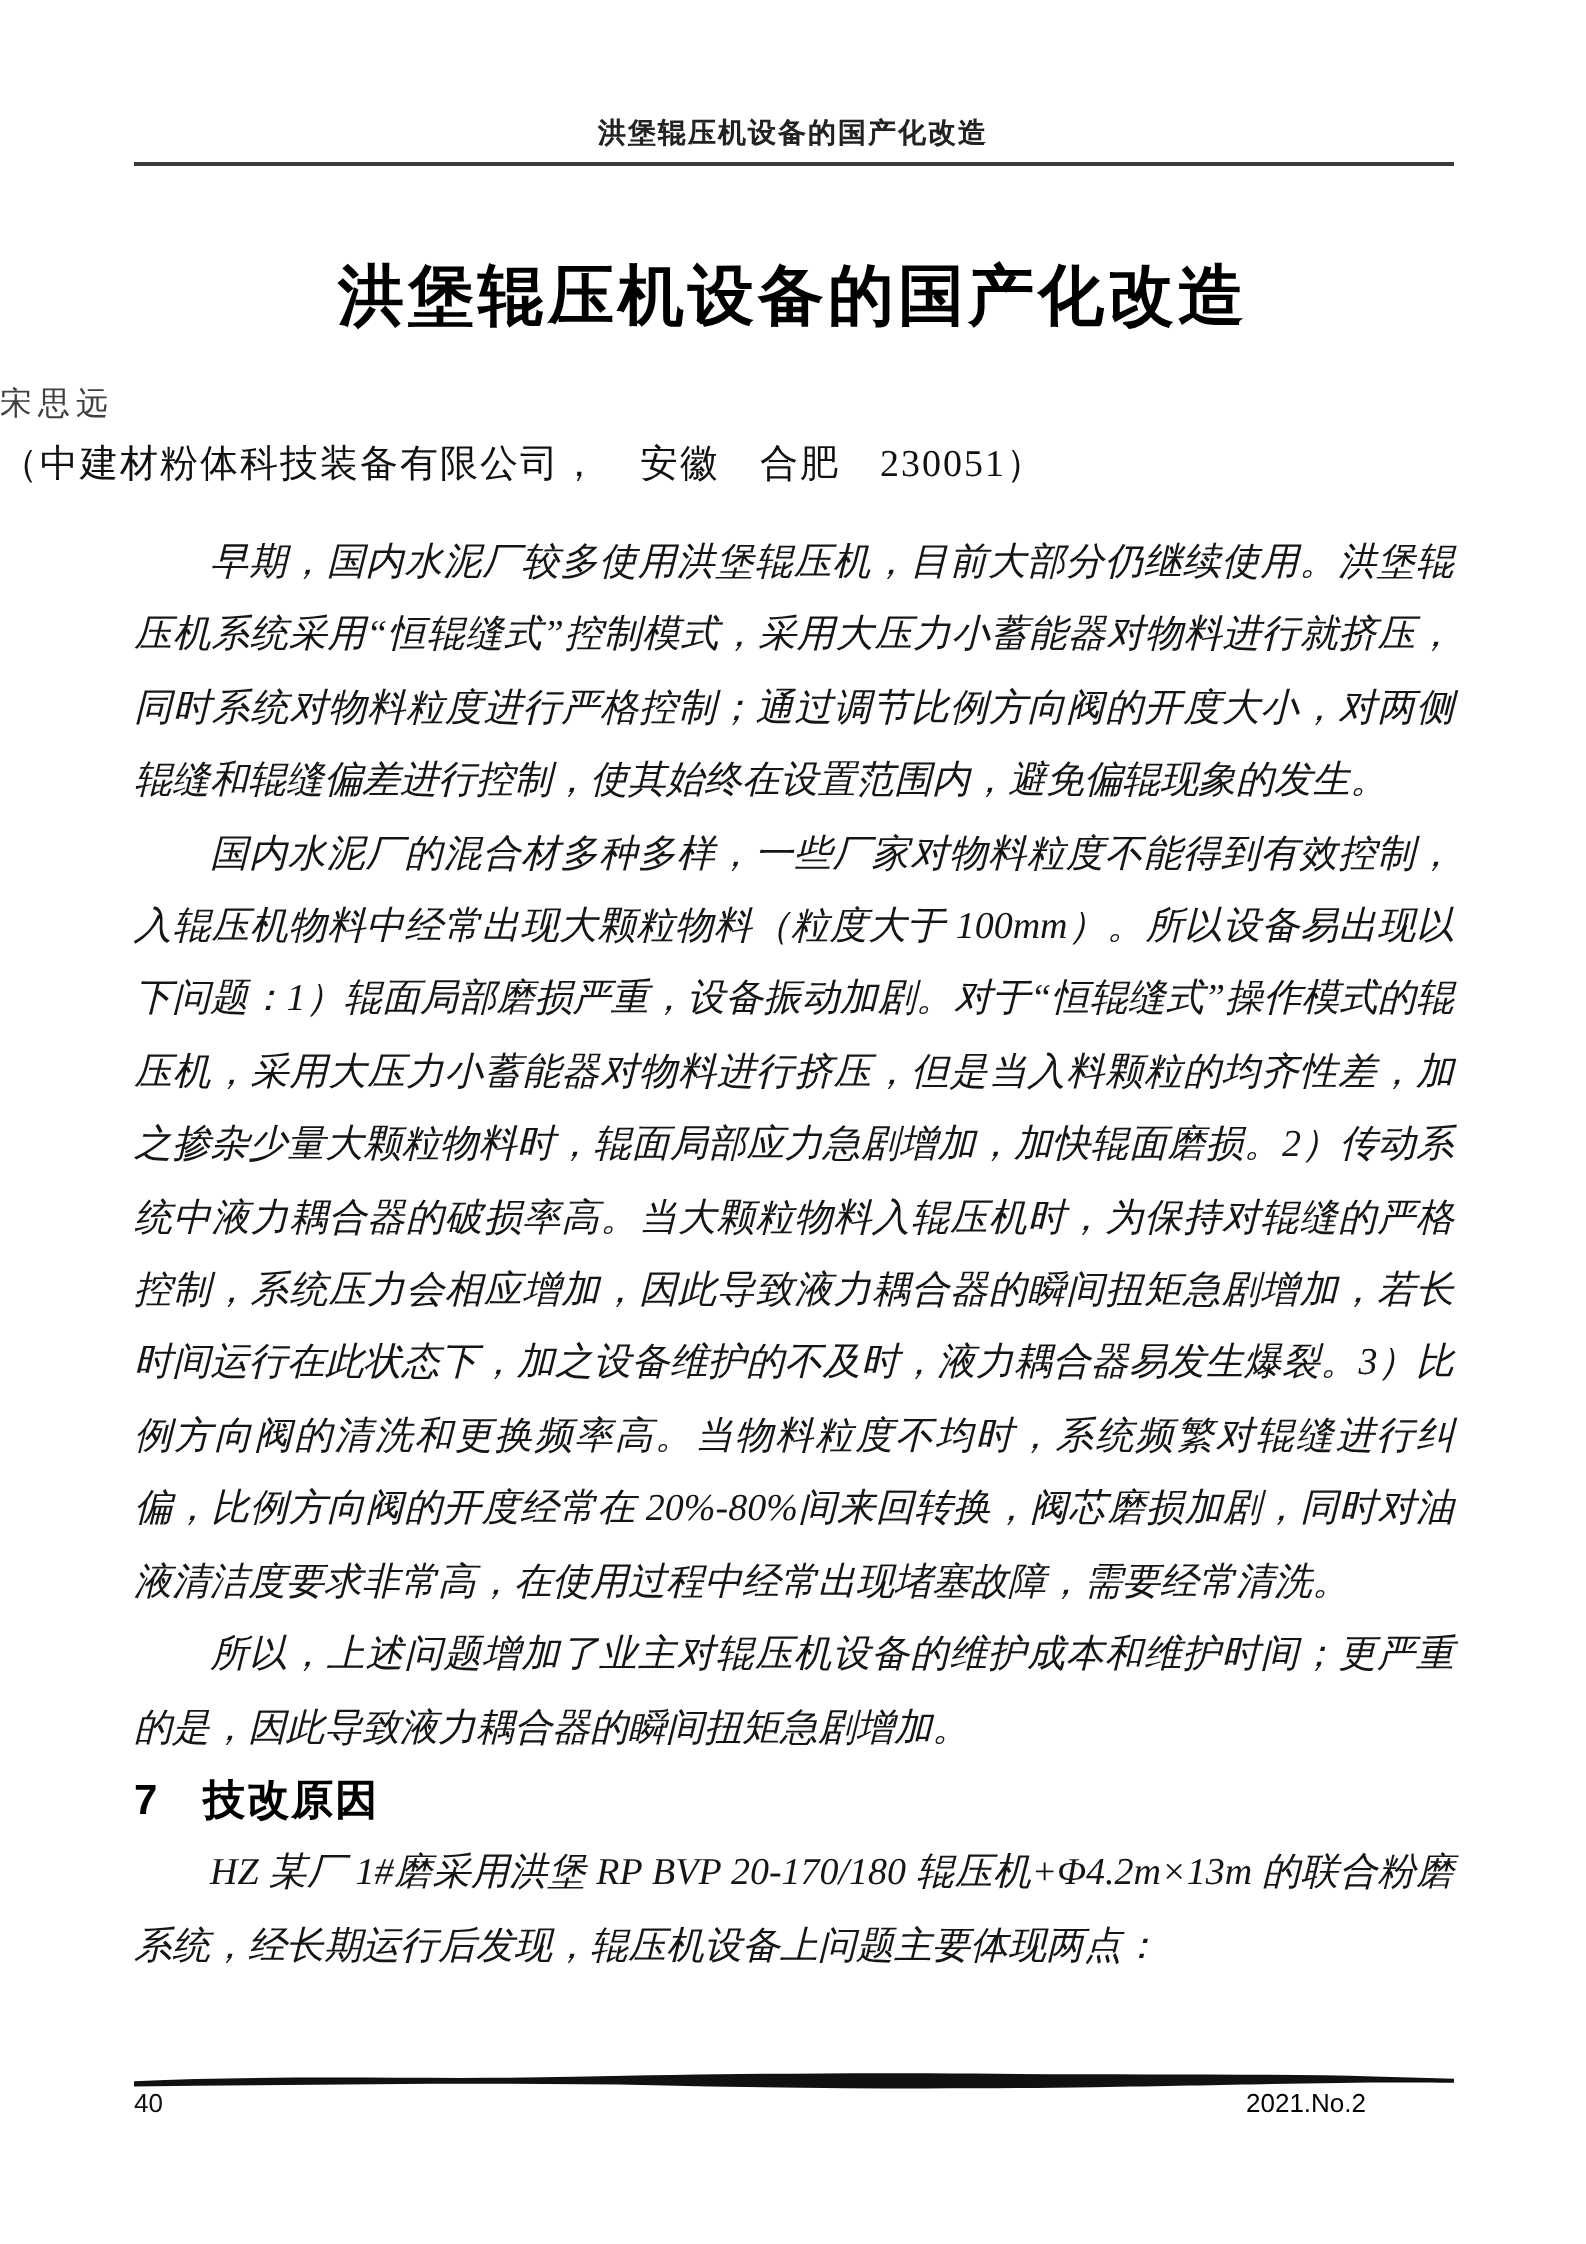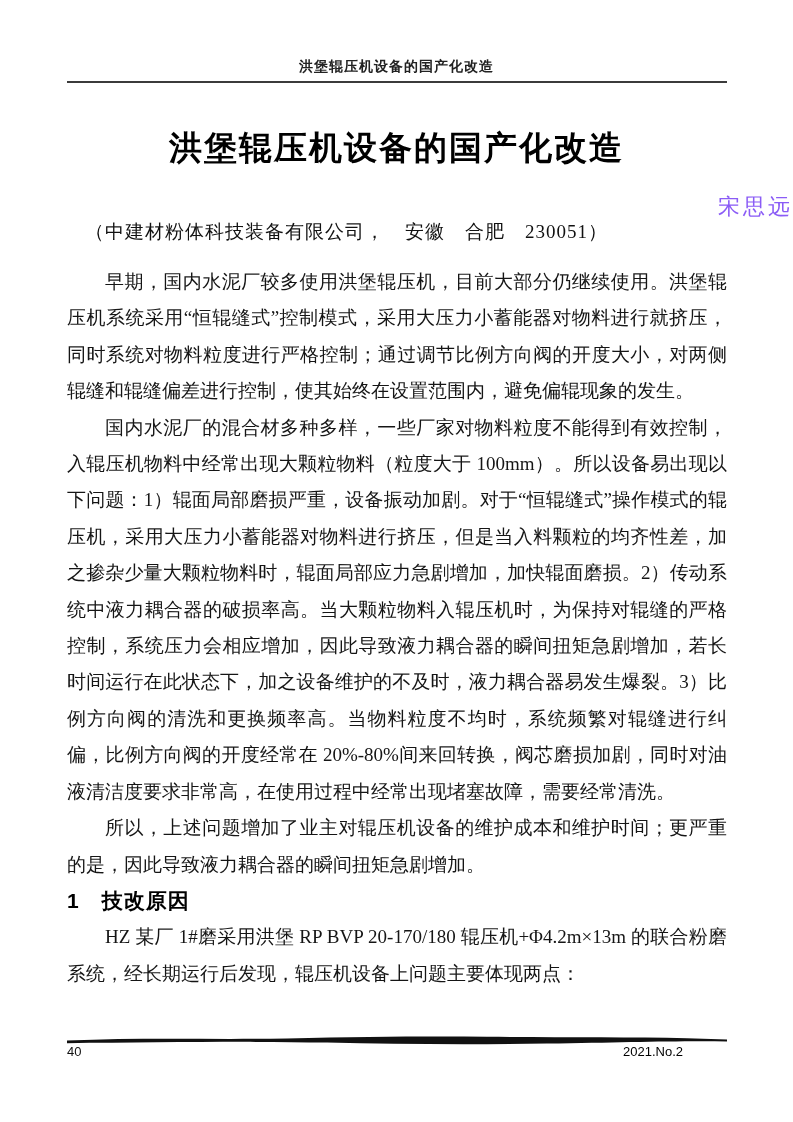--- a/index.html
+++ b/index.html
@@ -15,38 +15,38 @@
   }
   .head-rule{
     top:81px;left:67px;width:660px;height:2px;background:#3b3b3b;
   }
   .title{
     top:126px;left:0;width:793px;text-align:center;margin:0;
     font-family:"Liberation Sans","DejaVu Sans",sans-serif;
     font-size:33px;font-weight:700;letter-spacing:2px;color:#000;
   }
   .author{
-    top:192px;left:0;width:793px;text-align:right;
-    font-size:22px;letter-spacing:3px;color:#8b5cf6;
+    top:192px;left:0;width:793px;text-align:left;
+    font-size:16px;letter-spacing:3px;color:#404040;
   }
   .affiliation{
-    top:219px;left:0;width:693px;text-align:center;
+    top:219px;left:0;width:693px;
     font-size:19px;letter-spacing:1px;color:#111;
   }
   .body-text{
     top:264px;left:67px;width:660px;
     font-size:19px;line-height:36.4px;text-align:justify;
   }
   .body-text h2{
     margin:0;font-family:"Liberation Sans","DejaVu Sans",sans-serif;
     font-size:21px;font-weight:700;line-height:36.4px;color:#000;
     text-align:left;letter-spacing:1px;
   }
   .body-text p{
-    margin:0;text-indent:2em;color:#151515;
+    margin:0;text-indent:2em;color:#151515;font-style:italic;
   }
   .footer-bar{
     top:1032px;left:67px;width:660px;height:14px;
   }
   .footer-page-num{
     top:1044px;left:67px;width:660px;
     font-family:"Liberation Sans","DejaVu Sans",sans-serif;
     font-size:13px;color:#111;
   }
   .footer-issue{
@@ -67,21 +67,21 @@
   <h1 class="abs title">洪堡辊压机设备的国产化改造</h1>
 
   <div class="abs author">宋思远</div>
 
   <div class="abs affiliation">（中建材粉体科技装备有限公司，　安徽　合肥　230051）</div>
 
   <div class="abs body-text">
     <p>早期，国内水泥厂较多使用洪堡辊压机，目前大部分仍继续使用。洪堡辊压机系统采用“恒辊缝式”控制模式，采用大压力小蓄能器对物料进行就挤压，同时系统对物料粒度进行严格控制；通过调节比例方向阀的开度大小，对两侧辊缝和辊缝偏差进行控制，使其始终在设置范围内，避免偏辊现象的发生。</p>
     <p>国内水泥厂的混合材多种多样，一些厂家对物料粒度不能得到有效控制，入辊压机物料中经常出现大颗粒物料（粒度大于 100mm）。所以设备易出现以下问题：1）辊面局部磨损严重，设备振动加剧。对于“恒辊缝式”操作模式的辊压机，采用大压力小蓄能器对物料进行挤压，但是当入料颗粒的均齐性差，加之掺杂少量大颗粒物料时，辊面局部应力急剧增加，加快辊面磨损。2）传动系统中液力耦合器的破损率高。当大颗粒物料入辊压机时，为保持对辊缝的严格控制，系统压力会相应增加，因此导致液力耦合器的瞬间扭矩急剧增加，若长时间运行在此状态下，加之设备维护的不及时，液力耦合器易发生爆裂。3）比例方向阀的清洗和更换频率高。当物料粒度不均时，系统频繁对辊缝进行纠偏，比例方向阀的开度经常在 20%-80%间来回转换，阀芯磨损加剧，同时对油液清洁度要求非常高，在使用过程中经常出现堵塞故障，需要经常清洗。</p>
     <p>所以，上述问题增加了业主对辊压机设备的维护成本和维护时间；更严重的是，因此导致液力耦合器的瞬间扭矩急剧增加。</p>
-    <h2>1　技改原因</h2>
+    <h2>7　技改原因</h2>
     <p>HZ 某厂 1#磨采用洪堡 RP BVP 20-170/180 辊压机+Φ4.2m×13m 的联合粉磨系统，经长期运行后发现，辊压机设备上问题主要体现两点：</p>
   </div>
 
   <svg class="abs footer-bar" viewBox="0 0 660 14" xmlns="http://www.w3.org/2000/svg" preserveAspectRatio="none">
     <path fill="#111111" d="
       M0,8.6
       C 80,5.2 150,8.0 220,6.4
       C 300,4.8 360,4.2 420,4.8
       C 490,5.4 560,4.8 620,6.2
       L 660,7.4

